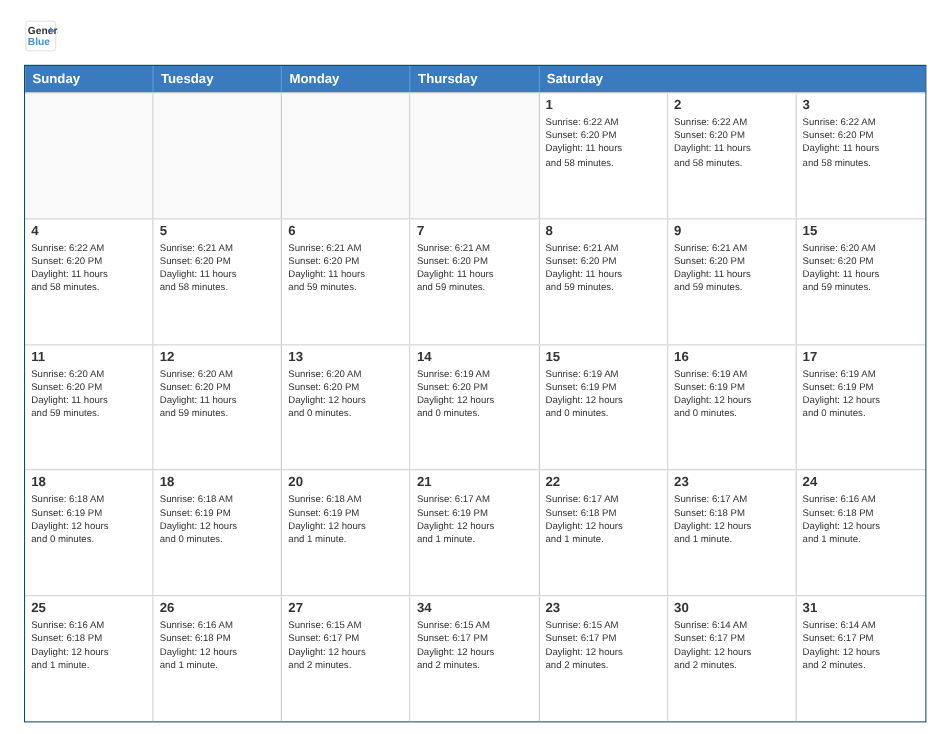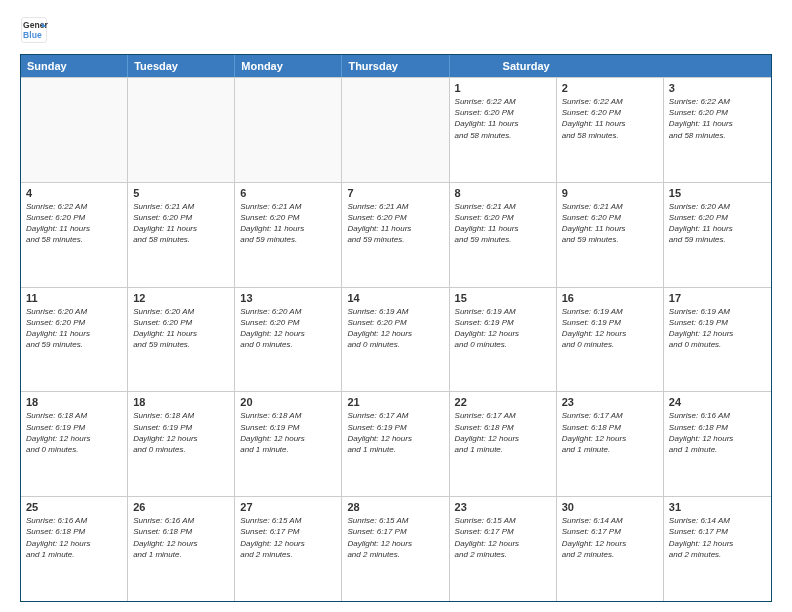--- a/index.html
+++ b/index.html
@@ -65,21 +65,21 @@
       background: #3a7bbf;
     }
     .cal-header-cell {
       color: #fff;
       font-size: 11px;
       font-weight: bold;
       padding: 5px 6px;
       border-right: 1px solid #5a9bd4;
       text-align: left;
     }
-    .cal-header-cell:last-child { border-right: none; margin-left: 47px; }
+    .cal-header-cell:last-child { border-right: none; }
     .calendar-body {
       flex: 1;
       display: flex;
       flex-direction: column;
     }
     .cal-week {
       display: grid;
       grid-template-columns: repeat(7, 1fr);
       flex: 1;
       border-top: 1px solid #ccc;
@@ -99,21 +99,20 @@
       font-size: 11px;
       font-weight: bold;
       color: #333;
       margin-bottom: 2px;
       display: block;
     }
     .cell-info {
       font-size: 8px;
       line-height: 1.4;
       color: #333;
-      font-style: italic;
     }
   </style>
 </head>
 <body>
 
 <div class="page">
   <div class="header">
     <div class="logo">
       <svg class="logo-icon" viewBox="0 0 36 36">
         <rect x="2" y="2" width="32" height="32" rx="3" fill="#fff" stroke="#ddd" stroke-width="1"></rect>
@@ -339,21 +338,21 @@
 and 1 minute.</div>
           </div>
           <div class="cal-cell">
             <span class="day-num">27</span>
             <div class="cell-info" style="white-space: pre-line;">Sunrise: 6:15 AM
 Sunset: 6:17 PM
 Daylight: 12 hours
 and 2 minutes.</div>
           </div>
           <div class="cal-cell">
-            <span class="day-num">28</span>
+            <span class="day-num">34</span>
             <div class="cell-info" style="white-space: pre-line;">Sunrise: 6:15 AM
 Sunset: 6:17 PM
 Daylight: 12 hours
 and 2 minutes.</div>
           </div>
           <div class="cal-cell">
             <span class="day-num">23</span>
             <div class="cell-info" style="white-space: pre-line;">Sunrise: 6:15 AM
 Sunset: 6:17 PM
 Daylight: 12 hours

